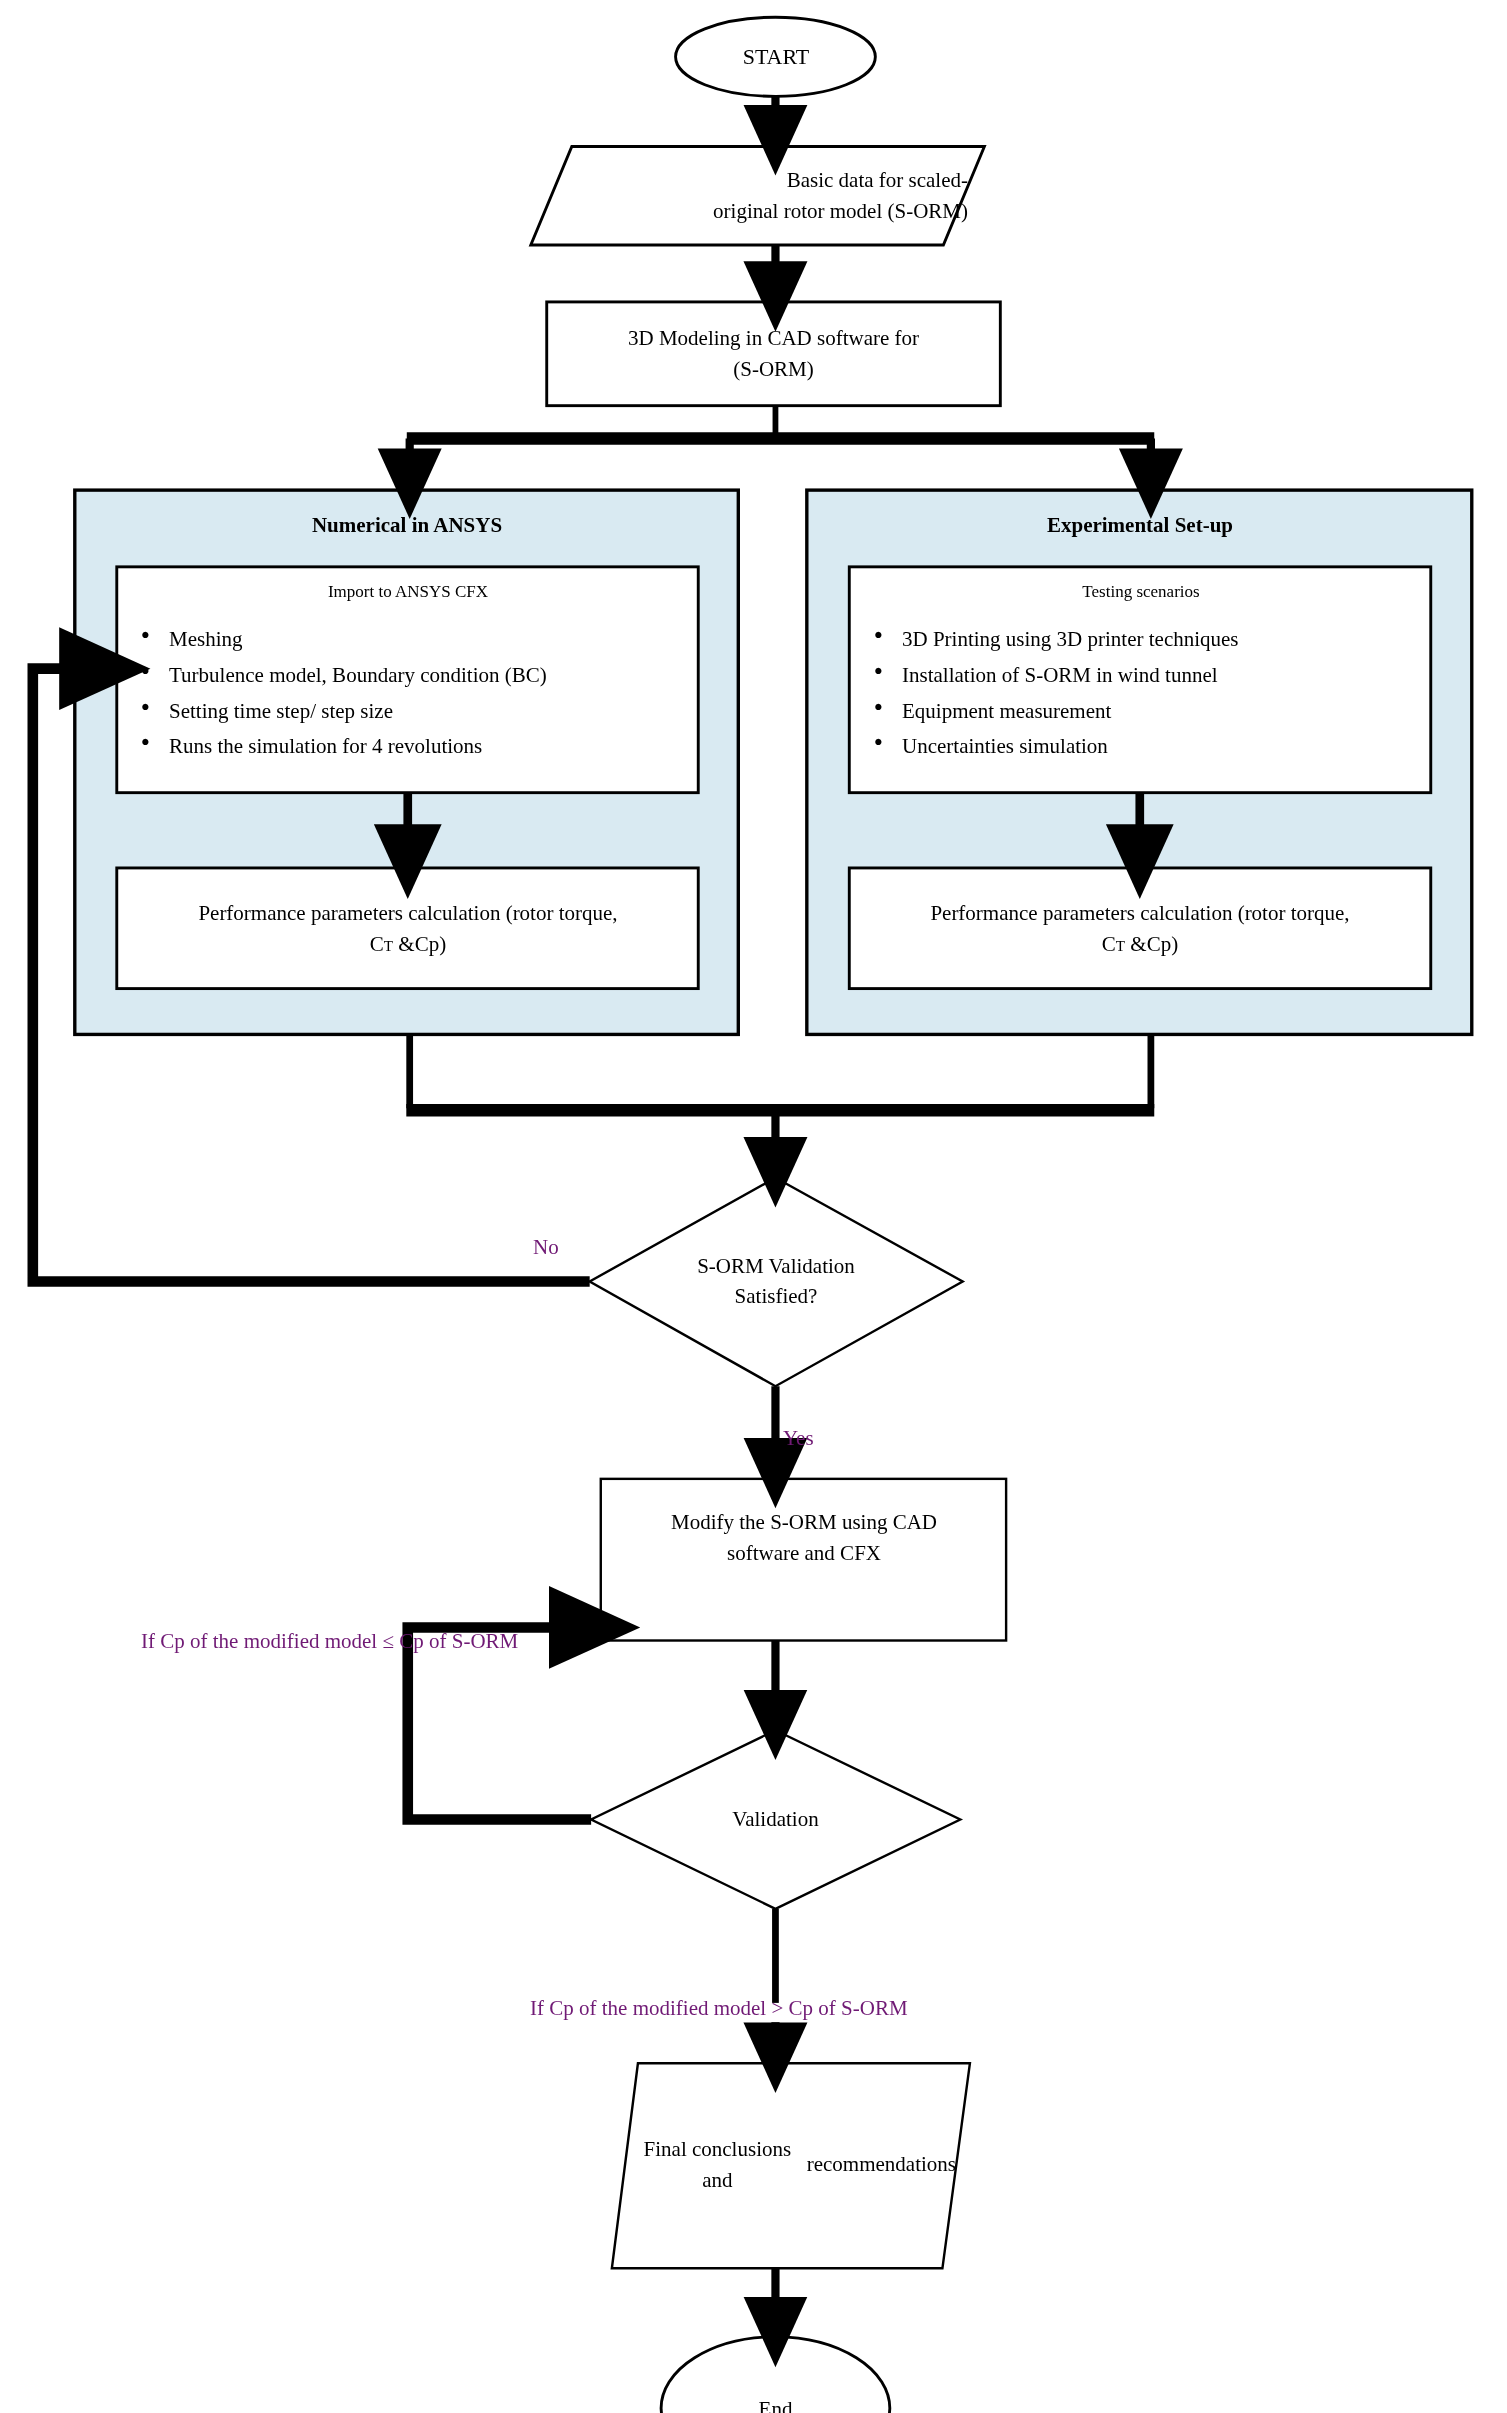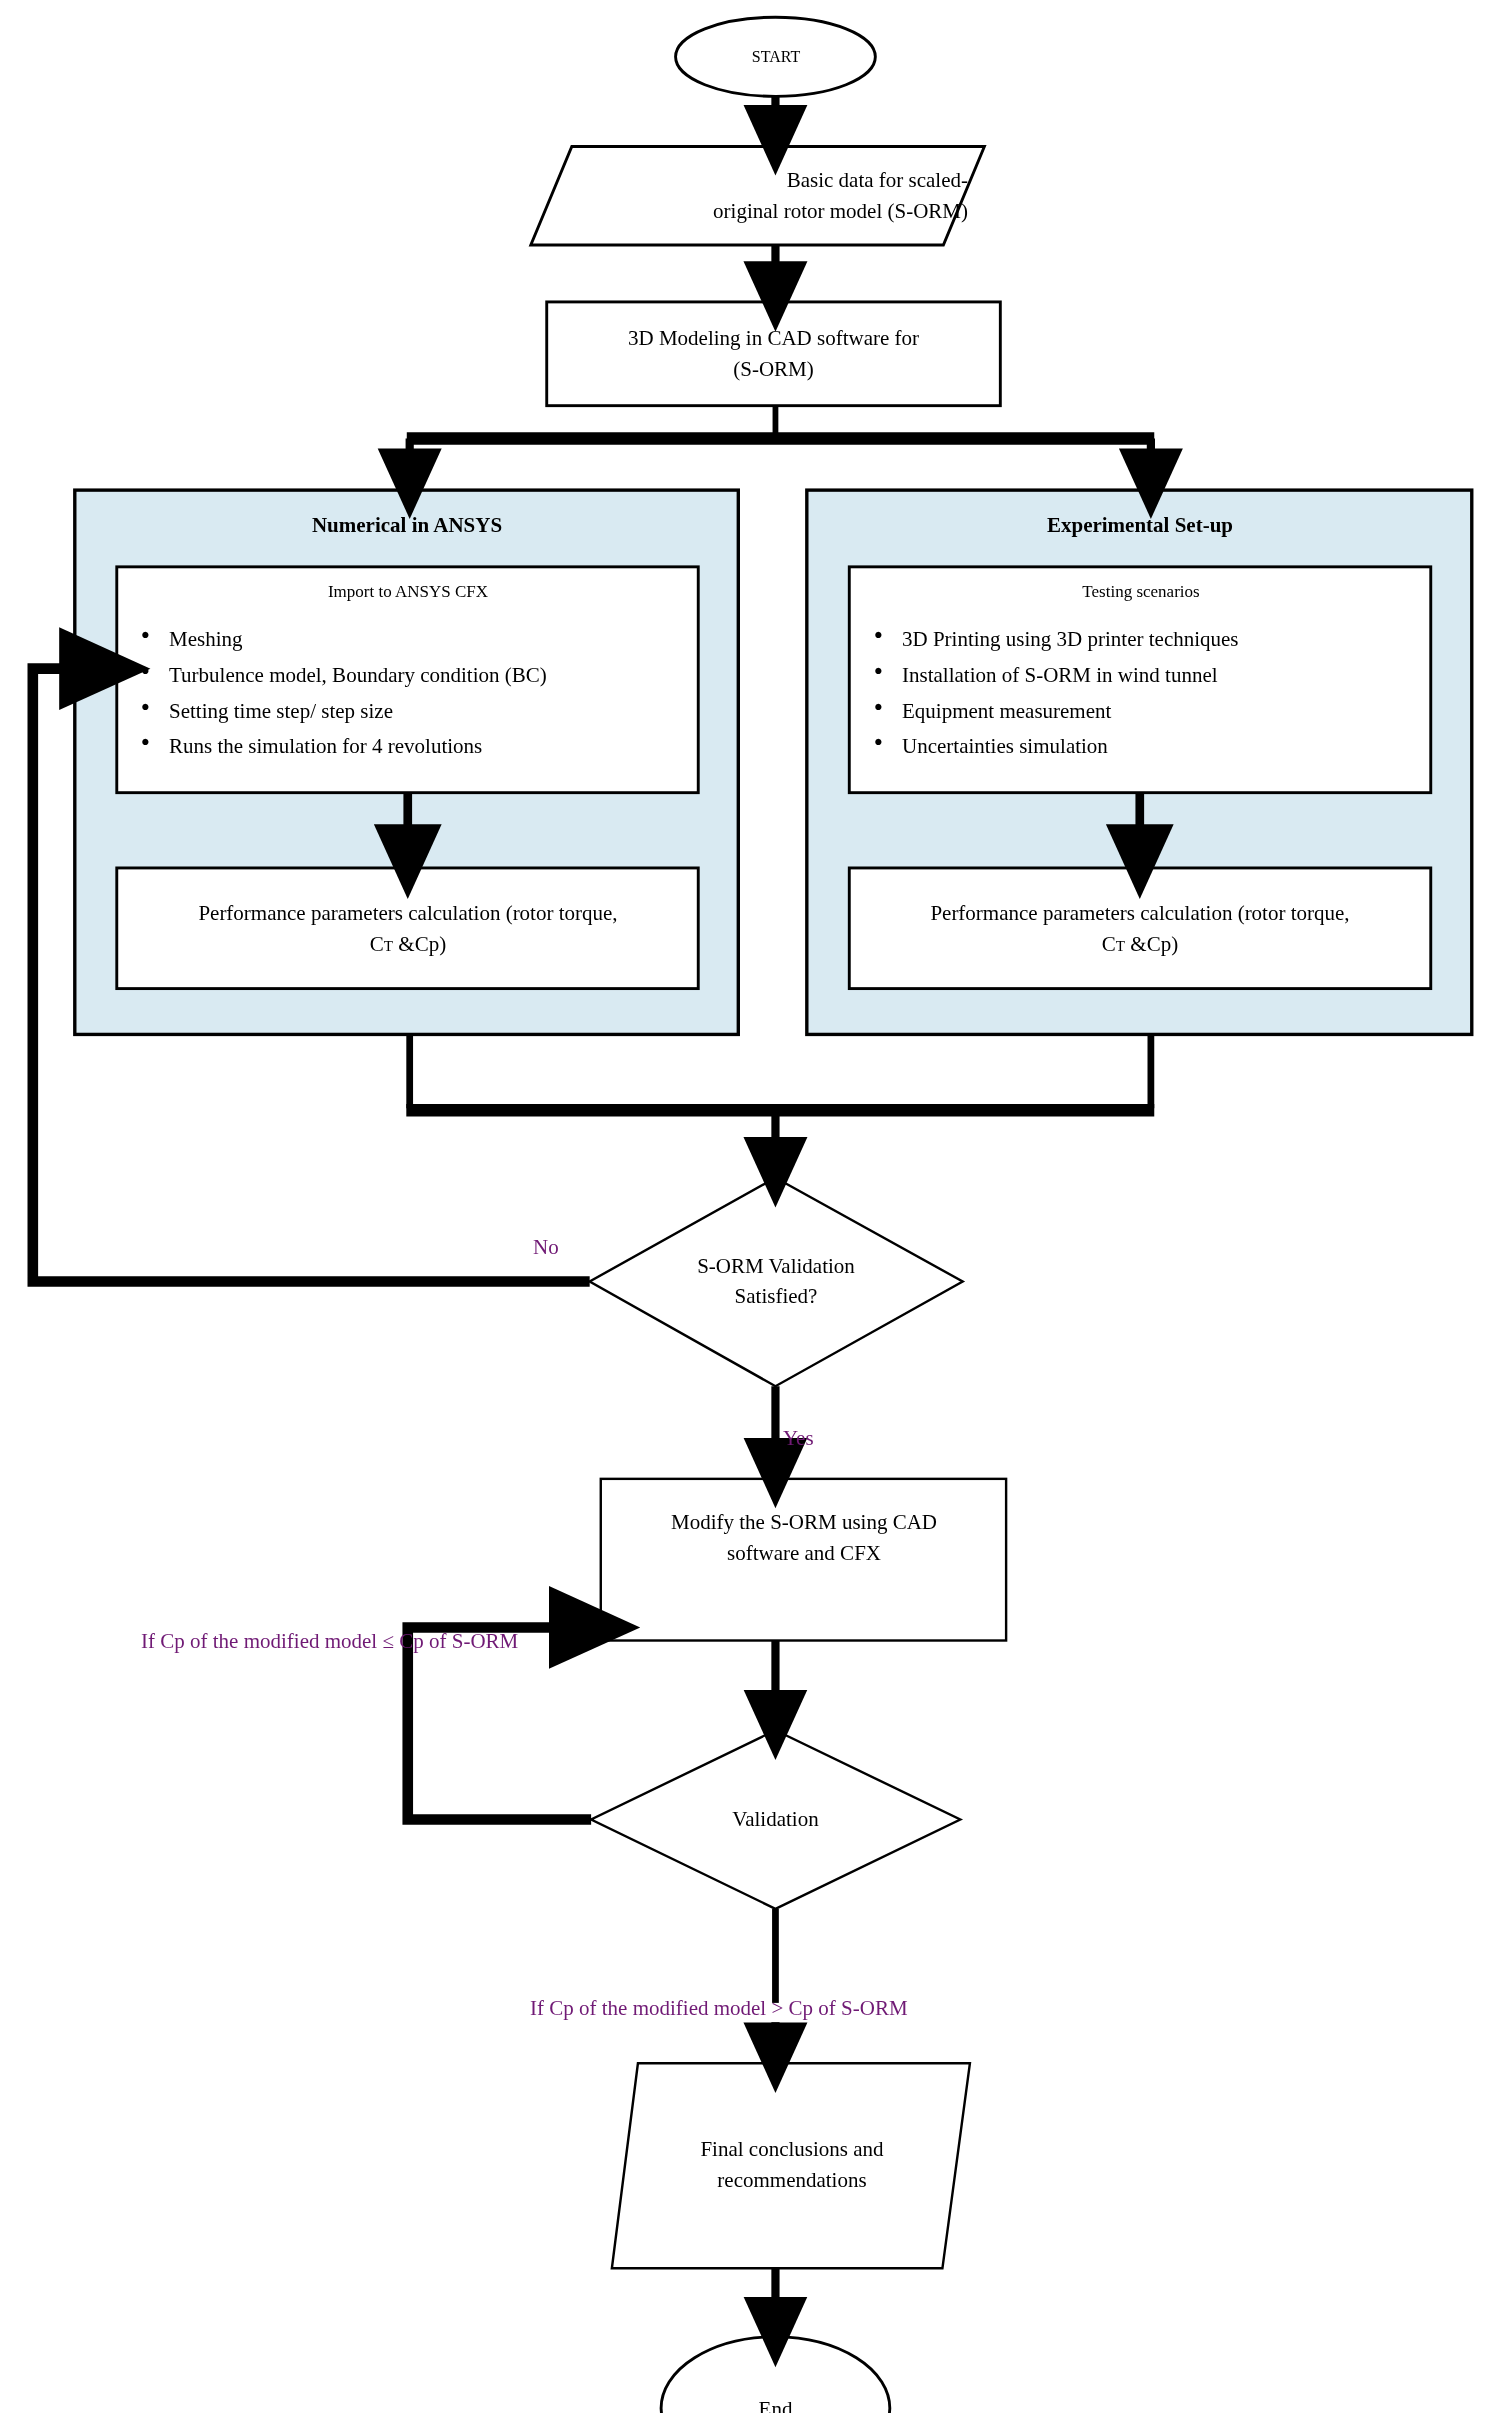--- a/index.html
+++ b/index.html
@@ -10,21 +10,21 @@
     position:absolute;
     display:flex;
     align-items:center;
     justify-content:center;
     text-align:center;
     font-family:"Liberation Serif","DejaVu Serif",serif;
     color:#000;
     line-height:1.45;
     pointer-events:none;
   }
-  .t-lg{font-size:16px;}
+  .t-lg{font-size:22px;}
   .t-md{font-size:21px;}
   .t-bold{font-weight:bold;}
   .bullets{
     position:absolute;
     font-family:"Liberation Serif","DejaVu Serif",serif;
     font-size:21px;
     color:#000;
   }
   .bullets ul{margin:8px;padding:0 0 0 35px;list-style:none;}
   .bullets li{position:relative;margin:0 0 10.6px 0;line-height:1.2;}
@@ -189,21 +189,21 @@
     <div>Modify the S-ORM using CAD</div>
     <div>software and CFX</div>
   </div>
 
   <div class="edge-label" style="left:141px;top:1629px;">If Cp of the modified model ≤ Cp of S-ORM</div>
 
   <div class="node-text t-md" style="left:655px;top:1805px;width:241px;height:29px;">Validation</div>
 
   <div class="edge-label" style="left:530px;top:1996px;">If Cp of the modified model &gt; Cp of S-ORM</div>
 
-  <div class="node-text t-md" style="left:628px;top:2126px;width:328px;height:77px;flex-direction:column;">
+  <div class="node-text t-md" style="left:628px;top:2126px;width:328px;height:77px;flex-direction:row;">
     <div>Final conclusions and</div>
     <div>recommendations</div>
   </div>
 
   <div class="node-text t-md" style="left:679px;top:2392px;width:193px;height:34px;">End</div>
 
 </div>
 
 
 </body></html>

